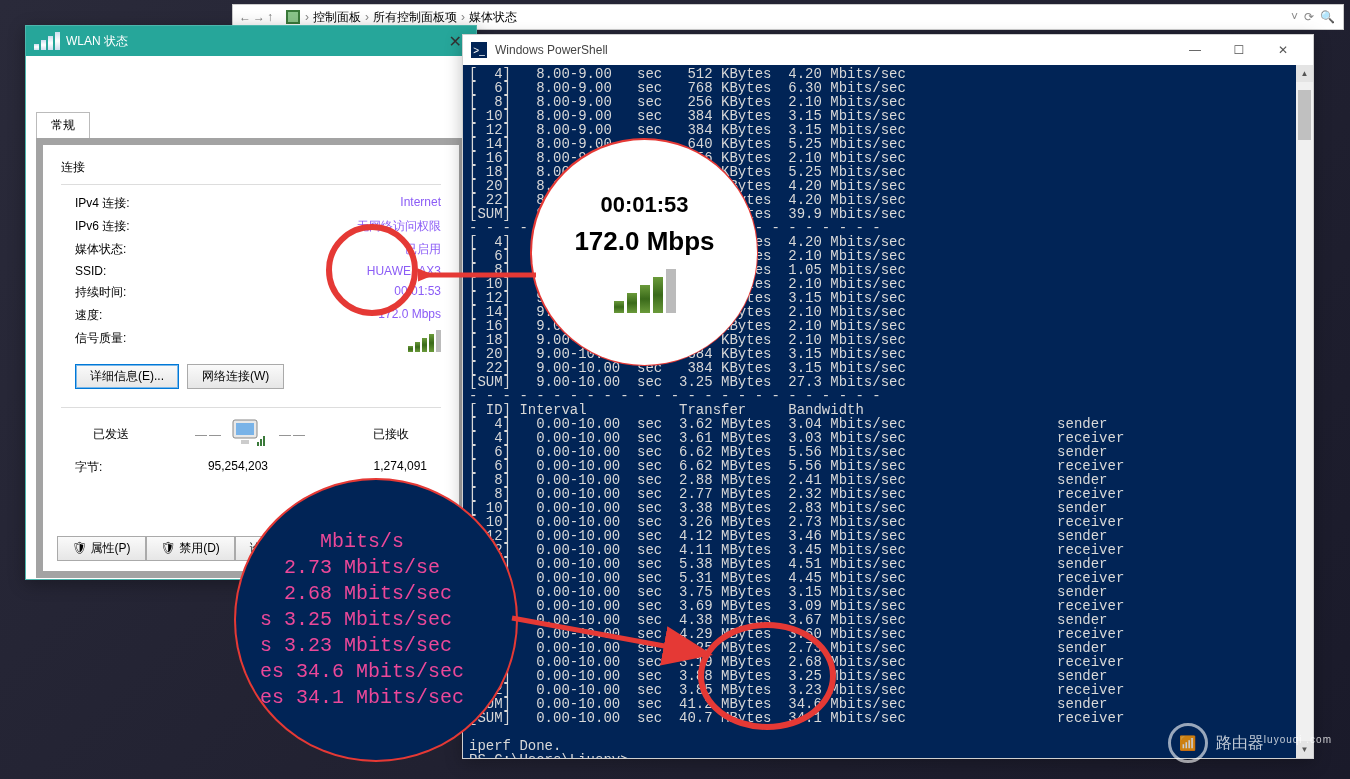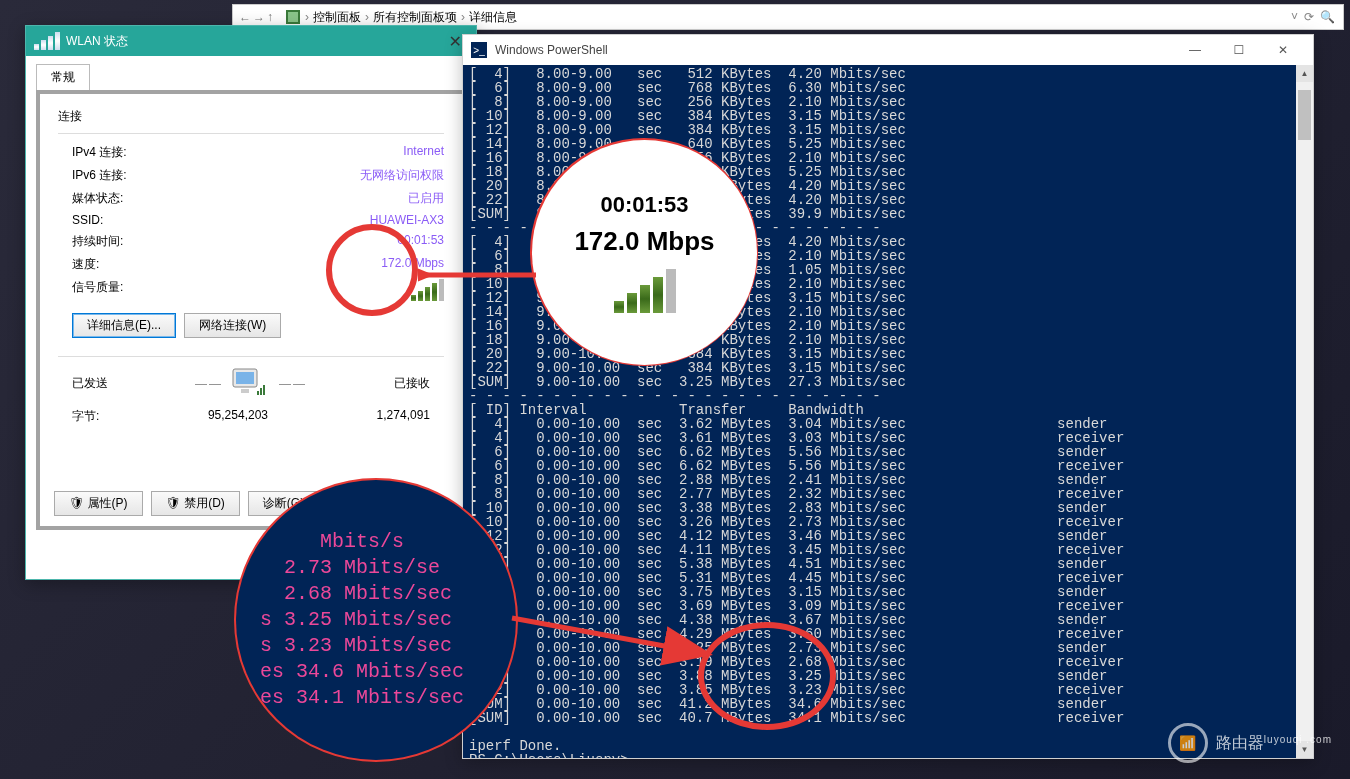--- a/index.html
+++ b/index.html
@@ -44,48 +44,49 @@
   }
   .wlan .titlebar .ticon { margin-right: 6px; }
   .wlan .titlebar .ttext { flex: 1; }
   .wlan .titlebar .close { cursor: pointer; padding: 0 6px; font-size: 16px; color:#333;}
   .wlan .tabs { padding: 8px 10px 0 10px; }
   .wlan .tab {
     display: inline-block; padding: 4px 14px;
     border: 1px solid #bbb; border-bottom: none;
     background: #fff;
     font-size: 12px;
+    margin-top: 48px;
   }
   .wlan .tabbody {
     margin: 0 10px 10px 10px;
-    border: 4px solid #a3a3a3;
+    border: 7px solid #a3a3a3;
     padding: 14px 18px;
     height: 440px;
     position: relative;
   }
   .section-title { font-size: 12px; margin-bottom: 8px; color:#000;}
   .kv { display: flex; justify-content: space-between; font-size: 12px; margin: 6px 0 6px 14px; }
   .kv .k { color:#000;text-align:center; }
   .kv .v { color:#8b5cf6; }
   .hr { border: none; border-top: 1px solid #ddd; margin: 4px 0 10px 0; }
   .btnrow { display: flex; gap: 8px; margin: 12px 0 0 14px; }
   .winbtn {
     background: linear-gradient(#fafafa,#e6e6e6);
     border: 1px solid #aaa; padding: 3px 14px;
     font-size: 12px; cursor: pointer;
   }
   .winbtn.pri { border-color:#0078d7; box-shadow: inset 0 0 0 1px #7ab8ea;}
   .shield::before{content:"🛡 ";}
   .activity {
     display: flex; justify-content: space-between; align-items: center;
-    margin: 8px 14px; font-size: 12px;
+    margin: 8px 32px; font-size: 12px;
   }
   .activity .mid { display:flex; align-items:center; gap:8px; }
   .activity .dash { color:#888; letter-spacing: 2px;}
-  .bottom-btns { position:absolute; bottom: 10px; left: 14px; display:flex; gap:8px;}
+  .bottom-btns { position:absolute; bottom: 10px; left: 14px; display:flex; }
 
   
   .sigbars { display:inline-flex; align-items:flex-end; gap:2px;}
   .sigbars span{ width:5px; background:linear-gradient(#6a9a3a,#3a6a1a,#6a9a3a); display:block;}
   .sigbars.white span{background:linear-gradient(#cde,#fff,#cde);}
   .sigbars .b1{height:6px;} .sigbars .b2{height:10px;} .sigbars .b3{height:14px;}
   .sigbars .b4{height:18px;} .sigbars .b5{height:22px;}
 
   
   .ps {
@@ -182,21 +183,21 @@
       <svg viewBox="0 0 16 16" width="16" height="16">
           <rect x="1" y="1" width="14" height="14" fill="#3a7a3a"></rect>
           <rect x="3" y="3" width="10" height="10" fill="#8ac58a"></rect>
         </svg>
     </span>
     <span class="sep">›</span>
     <span>控制面板</span>
     <span class="sep">›</span>
     <span>所有控制面板项</span>
     <span class="sep">›</span>
-    <span>详细信息</span>
+    <span>媒体状态</span>
   </div>
   <div class="right">
     <span>˅</span>
     <span>⟳</span>
     <span>🔍</span>
   </div>
 </div>
 
 <div class="wlan">
   <div class="titlebar">

